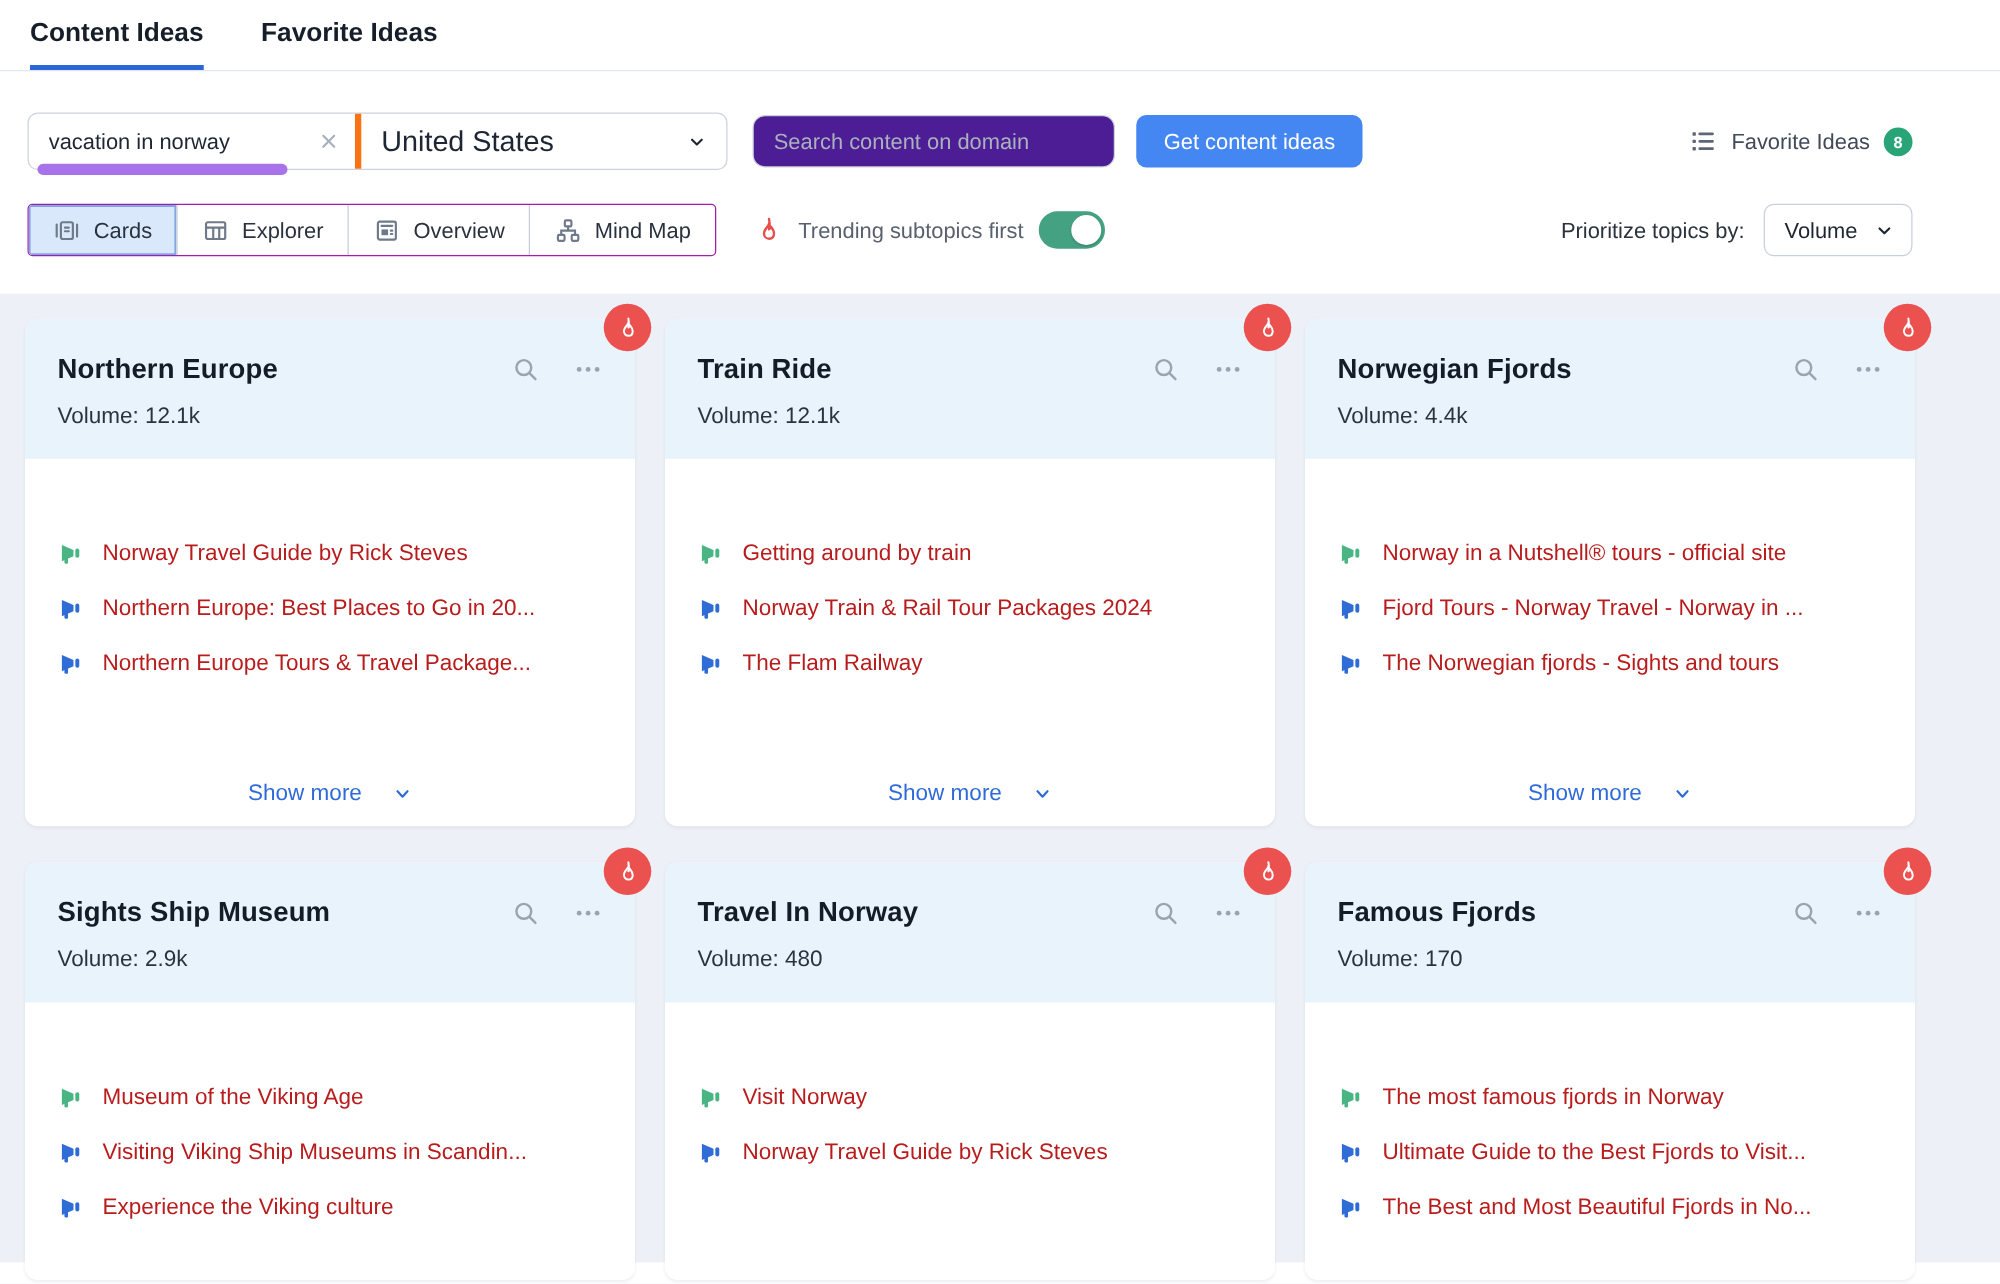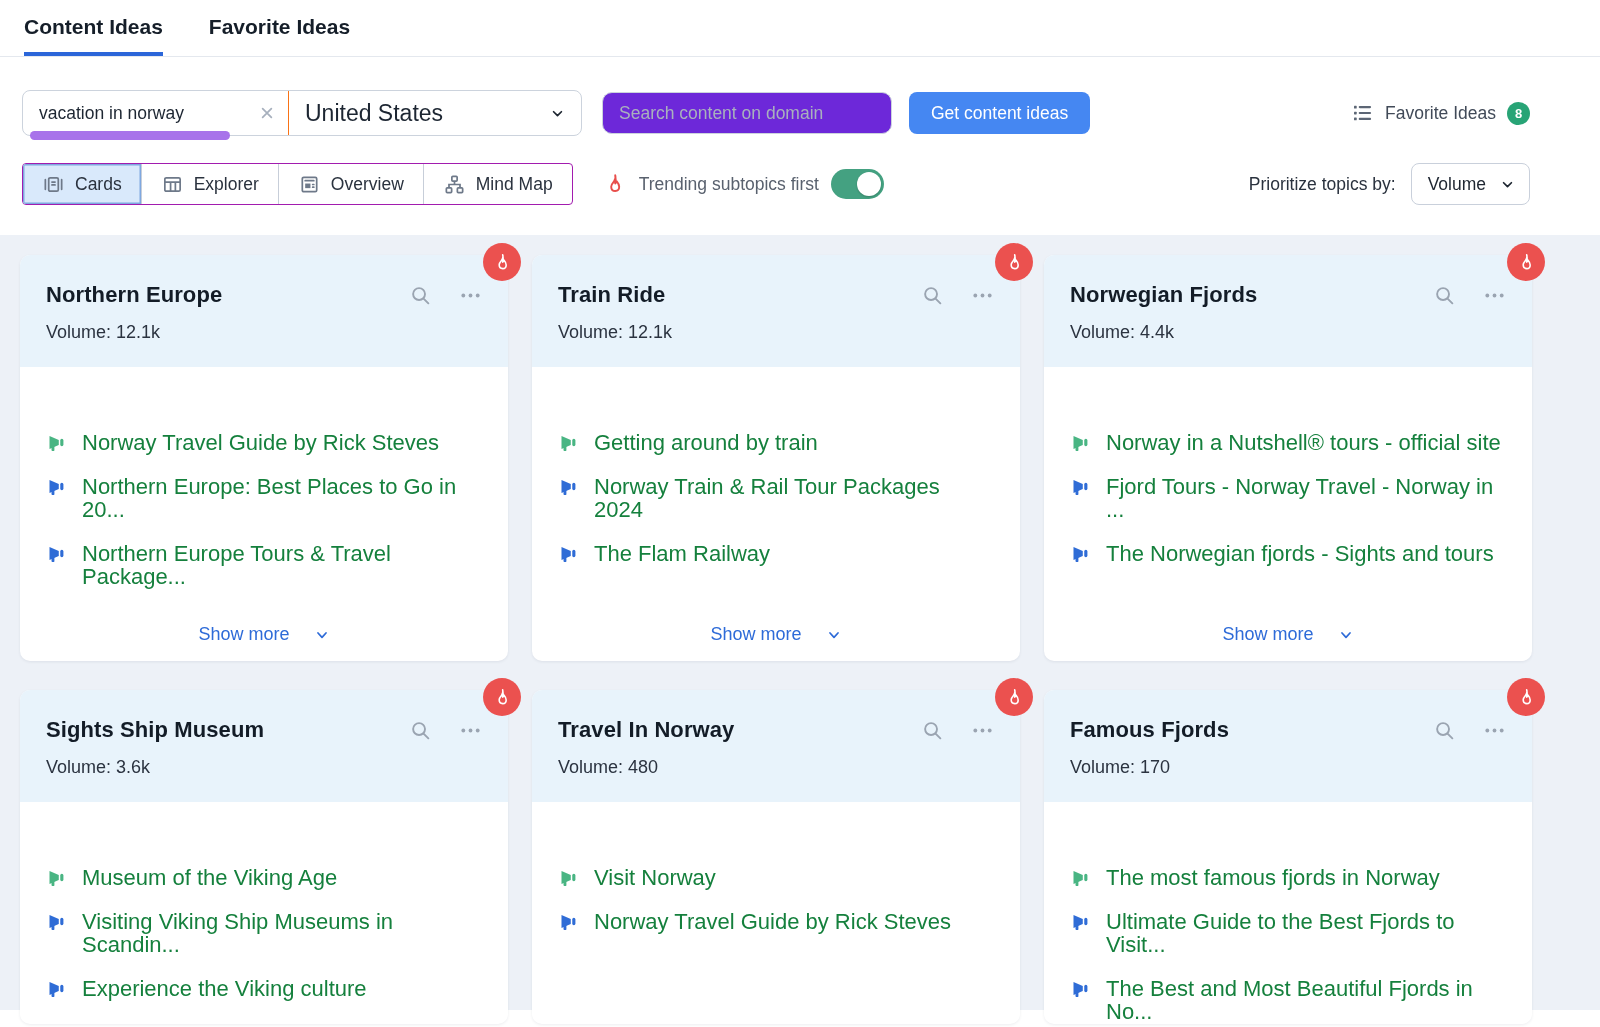--- a/index.html
+++ b/index.html
@@ -10,24 +10,24 @@
     font-family: "Liberation Sans", "DejaVu Sans", sans-serif;
     color: #1a222e;
   }
   
   .tabs-row { display: flex; gap: 46px; padding: 15px 24px 0 24px; border-bottom: 1px solid #e4e8ee; }
   .tab { font-size: 21px; font-weight: 700; color: #151e29; padding-bottom: 13px; border-bottom: 4px solid transparent; cursor: pointer; }
   .tab.active { border-bottom-color: var(--tab-underline, #2b66d9); }
   
   .search-row { margin-top: 33px; padding: 0 70px 0 22px; display: flex; align-items: center; height: 46px; }
   .kw-group { display: flex; position: relative; height: 46px; border: 1px solid #ccd3dd; border-radius: 8px; background: #fff; }
-  .kw-input { display: flex; align-items: center; justify-content: space-between; width: 266px; padding: 0 13px 0 16px; font-size: 17.5px; color: #1d2632; border-right: 1px solid #f97316; cursor: text; }
+  .kw-input { display: flex; align-items: center; justify-content: space-between; width: 266px; padding: 0 13px 0 16px; font-size: 17.5px; color: #1d2632; border-right: 5px solid #f97316; cursor: text; }
   .country-select { display: flex; align-items: center; justify-content: space-between; width: 292px; padding: 0 15px 0 16px; font-size: 23px; color: #1d2632; cursor: pointer; }
   .kw-underline { position: absolute; left: 7px; bottom: -5px; width: 200px; height: 9px; border-radius: 5px; background: var(--keyword-highlight, #a873ea); }
-  .domain-input { margin-left: 20px; height: 42px; width: 290px; border: 1px solid #ccd3dd; border-radius: 10px; display: flex; align-items: center; padding: 0 16px; color: #a9b1bd; font-size: 17.5px; background: #6d28d9; cursor: text; }
+  .domain-input { margin-left: 20px; height: 42px; width: 290px; border: 1px solid #ccd3dd; border-radius: 10px; display: flex; align-items: center; padding: 0 16px; color: #a9b1bd; font-size: 17.5px; background: #4c1d95; cursor: text; }
   .get-ideas-btn { margin-left: 17px; height: 42px; padding: 0 22px; background: var(--primary-button, #4587f2); color: #fff; border: none; border-radius: 8px; font-size: 17.5px; font-family: inherit; cursor: pointer; }
   .favorites-cluster { margin-left: auto; display: flex; align-items: center; gap: 11px; color: #414a58; font-size: 17.5px; cursor: pointer; }
   .fav-badge { width: 23px; height: 23px; border-radius: 50%; background: var(--favorites-badge-green, #28a476); color: #fff; font-size: 13px; font-weight: 700; display: flex; align-items: center; justify-content: center; }
   
   .toolbar-row { margin-top: 27px; padding: 0 70px 0 22px; display: flex; align-items: center; height: 42px; }
   .segmented { display: flex; border: 1px solid #a21caf; border-radius: 4px; background: #fff; height: 42px; overflow: hidden; }
   .segment { display: flex; align-items: center; gap: 10px; padding: 0 19px; font-size: 17.5px; color: #2a323e; border-right: 1px solid #c7ced9; cursor: pointer; white-space: nowrap; }
   .segment:last-child { border-right: none; }
   .segment.active { background: var(--active-segment-bg, #d9e9fb); box-shadow: inset 0 0 0 1.5px var(--active-segment-border, #7fa8e0); }
   .seg-icon { width: 23px; height: 23px; }
@@ -42,21 +42,21 @@
   .grid-area { margin-top: 30px; background: var(--grid-bg, #edf1f7); height: 775px; padding: 20px 68px 0 20px; display: grid; grid-template-columns: repeat(3, 1fr); grid-template-rows: 406px 334px; column-gap: 24px; row-gap: 29px; }
   .card { position: relative; }
   .card-inner { background: #fff; border-radius: 10px; overflow: hidden; height: 100%; display: flex; flex-direction: column; box-shadow: 0 1px 3px rgba(27,43,65,.08); }
   .card-header { background: var(--card-header-bg, #e8f3fb); padding: 27px 26px 24px 26px; flex: none; }
   .card-title-row { display: flex; align-items: center; }
   .card-title { margin: 0; font-size: 22px; font-weight: 700; color: #131c27; flex: 1; letter-spacing: .1px; }
   .header-icons { display: flex; align-items: center; gap: 27px; }
   .icon-btn { width: 23px; height: 23px; cursor: pointer; flex: none; }
   .card-volume { margin-top: 14px; font-size: 18px; color: #2b3340; }
   .card-body { flex: 1; position: relative; padding: 64px 26px 0 26px; }
-  .card-item { display: flex; align-items: flex-start; gap: 15px; margin-bottom: 21px; font-size: 22px; color: #15803d; line-height: 23px; cursor: pointer; }
+  .card-item { display: flex; align-items: flex-start; gap: 15px; margin-bottom: 21px; font-size: 18px; color: #b91c1c; line-height: 23px; cursor: pointer; }
   .megaphone { width: 21px; height: 21px; flex: none; margin-top: 1px; }
   .megaphone.green { fill: var(--megaphone-green, #49b583); }
   .megaphone.blue { fill: var(--megaphone-blue, #2f6cd6); }
   .show-more { position: absolute; left: 0; right: 0; bottom: 16px; display: flex; justify-content: center; align-items: center; gap: 24px; color: var(--link-blue, #2e6bd8); font-size: 18px; cursor: pointer; }
   .flame-badge { position: absolute; top: -12px; right: -13px; width: 38px; height: 38px; border-radius: 50%; background: var(--trending-red, #eb514f); display: flex; align-items: center; justify-content: center; z-index: 2; }
 </style>
 </head>
 <body>
 
 <nav class="tabs-row">
@@ -358,21 +358,21 @@
               </svg>
             <svg class="icon-btn" viewBox="0 0 24 24">
                 <g fill="#9aa4b1">
                   <circle cx="4.5" cy="12" r="2"></circle>
                   <circle cx="12" cy="12" r="2"></circle>
                   <circle cx="19.5" cy="12" r="2"></circle>
                 </g>
               </svg>
           </div>
         </div>
-        <div class="card-volume"><span>Volume:</span> <span>3.6k</span></div>
+        <div class="card-volume"><span>Volume:</span> <span>2.9k</span></div>
       </div>
       <div class="card-body">
         <div>
             <div class="card-item">
     <svg class="megaphone green" viewBox="0 0 24 24">
       <path d="M4 4.6 L4 19.4 L14.6 14.8 L14.6 9.2 Z"></path>
       <rect x="16.3" y="7.8" width="3.6" height="8.4" rx="1.8"></rect>
       <path d="M6.3 17.4 L6.3 20.6 Q6.3 21.6 7.3 21.6 L8.9 21.6 Q9.6 21.6 9.6 20.9 L9.6 16 Z"></path>
     </svg>
     <span class="card-item-text">Museum of the Viking Age</span>

